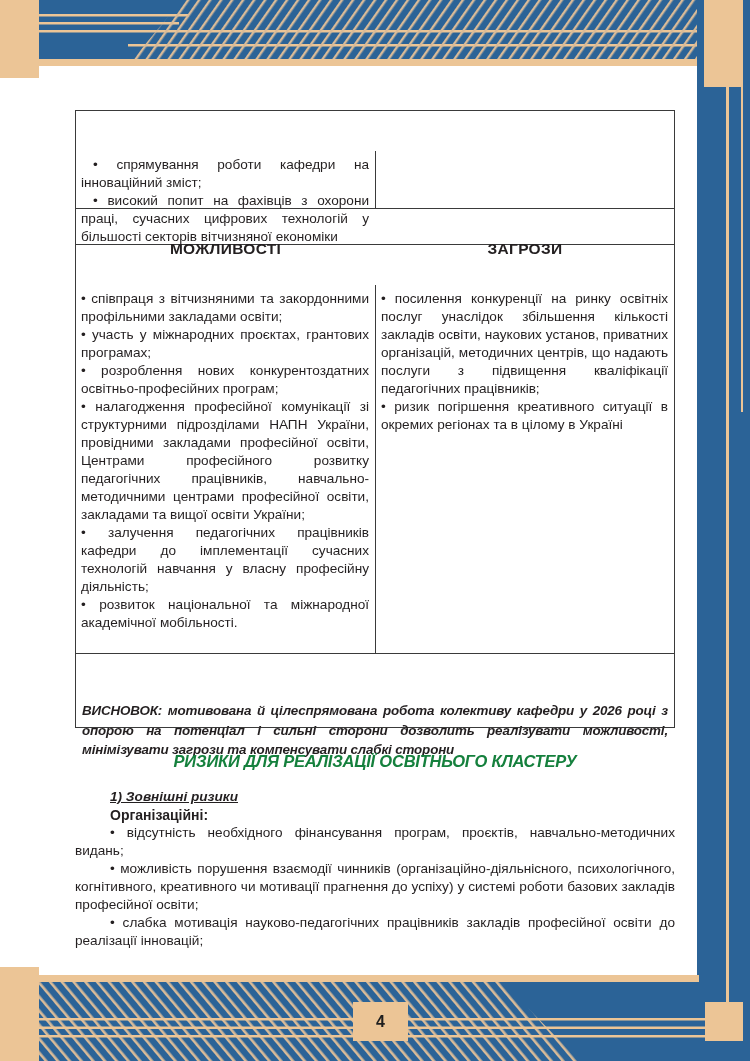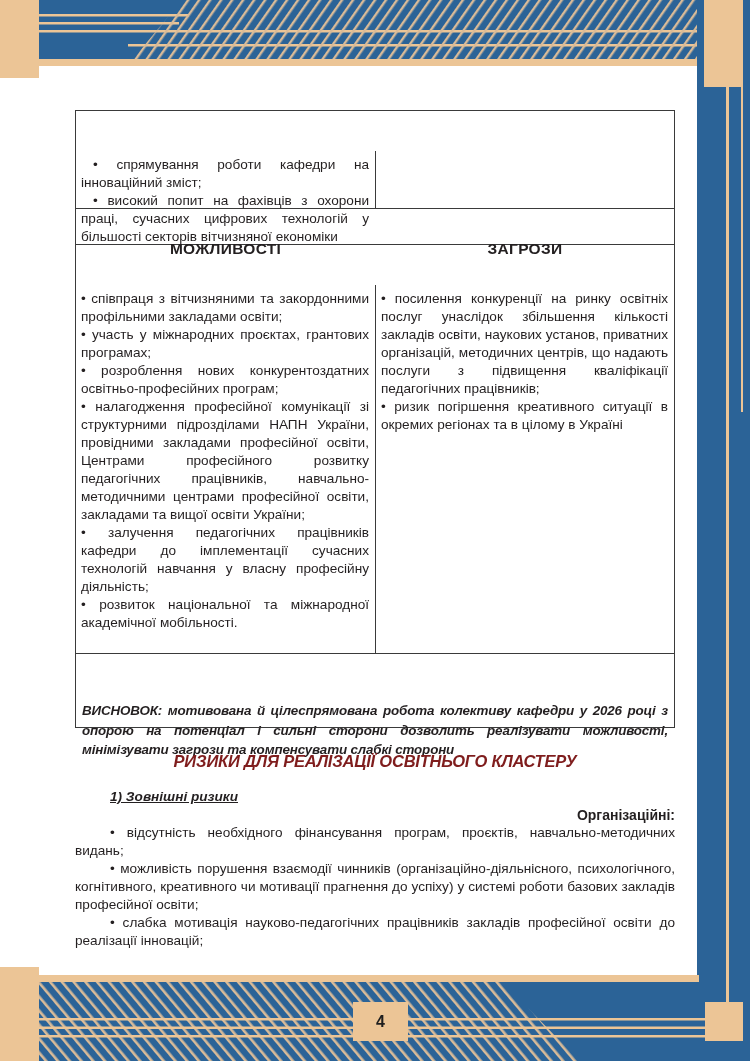--- a/index.html
+++ b/index.html
@@ -28,24 +28,24 @@
     .row-head { height: 36px; justify-content: space-between; }
     .row-head .cell { display: flex; align-items: center; justify-content: center; font-weight: bold; font-size: 15.5px; letter-spacing: 0.3px; padding: 0; }
     .row-body { height: 409px; }
     .row-conc { height: 73px; }
     .row-conc .cell { width: 100%; font-weight: bold; font-style: italic; font-size: 13.4px; line-height: 19.5px; padding: 7px 6px; letter-spacing: -0.15px; }
     .cell p { margin: 0; }
     
     .risks { position: absolute; left: 75px; top: 750px; width: 600px; font-size: 13.6px; line-height: 18px; }
     .risks-title {
       text-align: center; font-weight: bold; font-style: italic; font-size: 16.5px;
-      color: #7f1d1d; letter-spacing: -0.2px; margin: 0 0 16px 0; line-height: 22px;
+      color: #15803d; letter-spacing: -0.2px; margin: 0 0 16px 0; line-height: 22px;
     }
     .risks-sub { margin: 0 0 0 35px; font-weight: bold; font-style: italic; text-decoration: underline; }
-    .risks-cat { margin: 0 0 0 35px; font-weight: bold; font-size: 14px; text-align: right; }
+    .risks-cat { margin: 0 0 0 35px; font-weight: bold; font-size: 14px; }
     .risks p.item { margin: 0; text-indent: 35px; text-align: justify; }
   </style>
 </head>
 <body>
 
 <svg class="frame" width="750" height="1061" viewBox="0 0 750 1061">
   <defs>
     <pattern id="hatchTop" width="9" height="9" patternUnits="userSpaceOnUse" patternTransform="rotate(35)">
       <rect x="0" y="0" width="2.4" height="9" fill="#d9bb98"></rect>
     </pattern>

